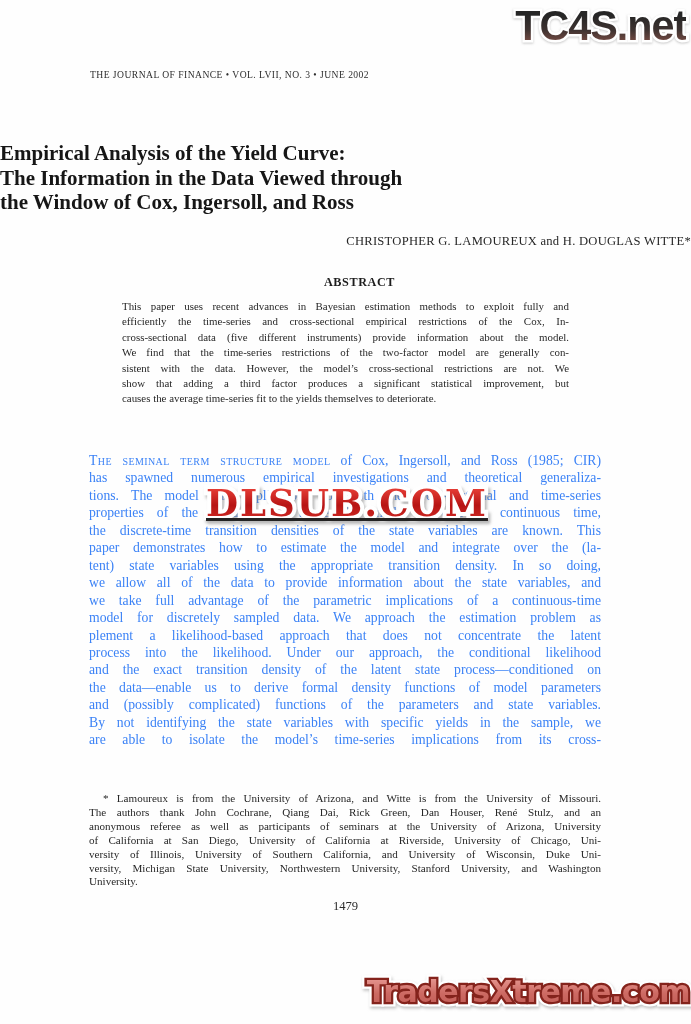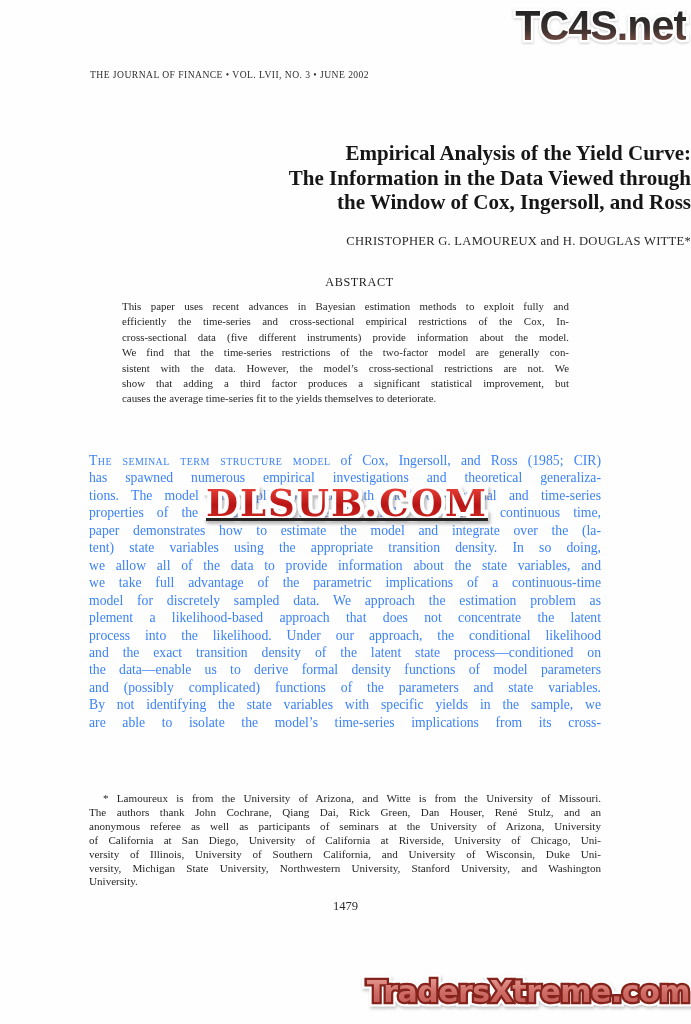--- a/index.html
+++ b/index.html
@@ -19,40 +19,40 @@
     position: absolute;
     left: 90px; top: 69px;
     font-size: 9.6px;
     letter-spacing: 0.45px;
     color: #2e2e2e;
     white-space: nowrap;
   }
   .title-block {
     position: absolute;
     left: 0; right: 0; top: 141px;
-    text-align: right;
+    text-align: left;
     font-size: 21px;
     font-weight: bold;
     line-height: 24.5px;
     color: #161616;
   }
   .authors-line {
     position: absolute;
     left: 0; right: 0; top: 234px;
     text-align: right;
     font-size: 12.6px;
     letter-spacing: 0.25px;
     color: #272727;
   }
   .abstract-heading {
     position: absolute;
     left: 0; right: 0; top: 275px;
     text-align: center;
     font-size: 12.2px;
-    font-weight: normal;
+    font-weight: bold;
     letter-spacing: 0.6px;
     color: #1d1d1d;
     margin-left: 28px;
   }
   .abstract-block {
     position: absolute;
     left: 122px; top: 299px;
     width: 447px;
     font-size: 10.9px;
     line-height: 15.4px;
@@ -179,20 +179,21 @@
     </div>
 
   <div class="body-block">
     <div class="jline">
       <span class="smallcaps">The seminal term structure model</span><span> of Cox, Ingersoll, and Ross (1985; CIR)</span>
     </div>
     <div>
         <div class="jline">has spawned numerous empirical investigations and theoretical generaliza-</div>
         <div class="jline">tions. The model has implications for both the cross-sectional and time-series</div>
         <div class="jline">properties of the yield curve. Since the model is cast in continuous time,</div>
+        <div class="jline">the discrete-time transition densities of the state variables are known. This</div>
         <div class="jline">paper demonstrates how to estimate the model and integrate over the (la-</div>
         <div class="jline">tent) state variables using the appropriate transition density. In so doing,</div>
         <div class="jline">we allow all of the data to provide information about the state variables, and</div>
         <div class="jline">we take full advantage of the parametric implications of a continuous-time</div>
         <div class="jline">model for discretely sampled data. We approach the estimation problem as</div>
         <div class="jline">plement a likelihood-based approach that does not concentrate the latent</div>
         <div class="jline">process into the likelihood. Under our approach, the conditional likelihood</div>
         <div class="jline">and the exact transition density of the latent state process—conditioned on</div>
         <div class="jline">the data—enable us to derive formal density functions of model parameters</div>
         <div class="jline">and (possibly complicated) functions of the parameters and state variables.</div>

